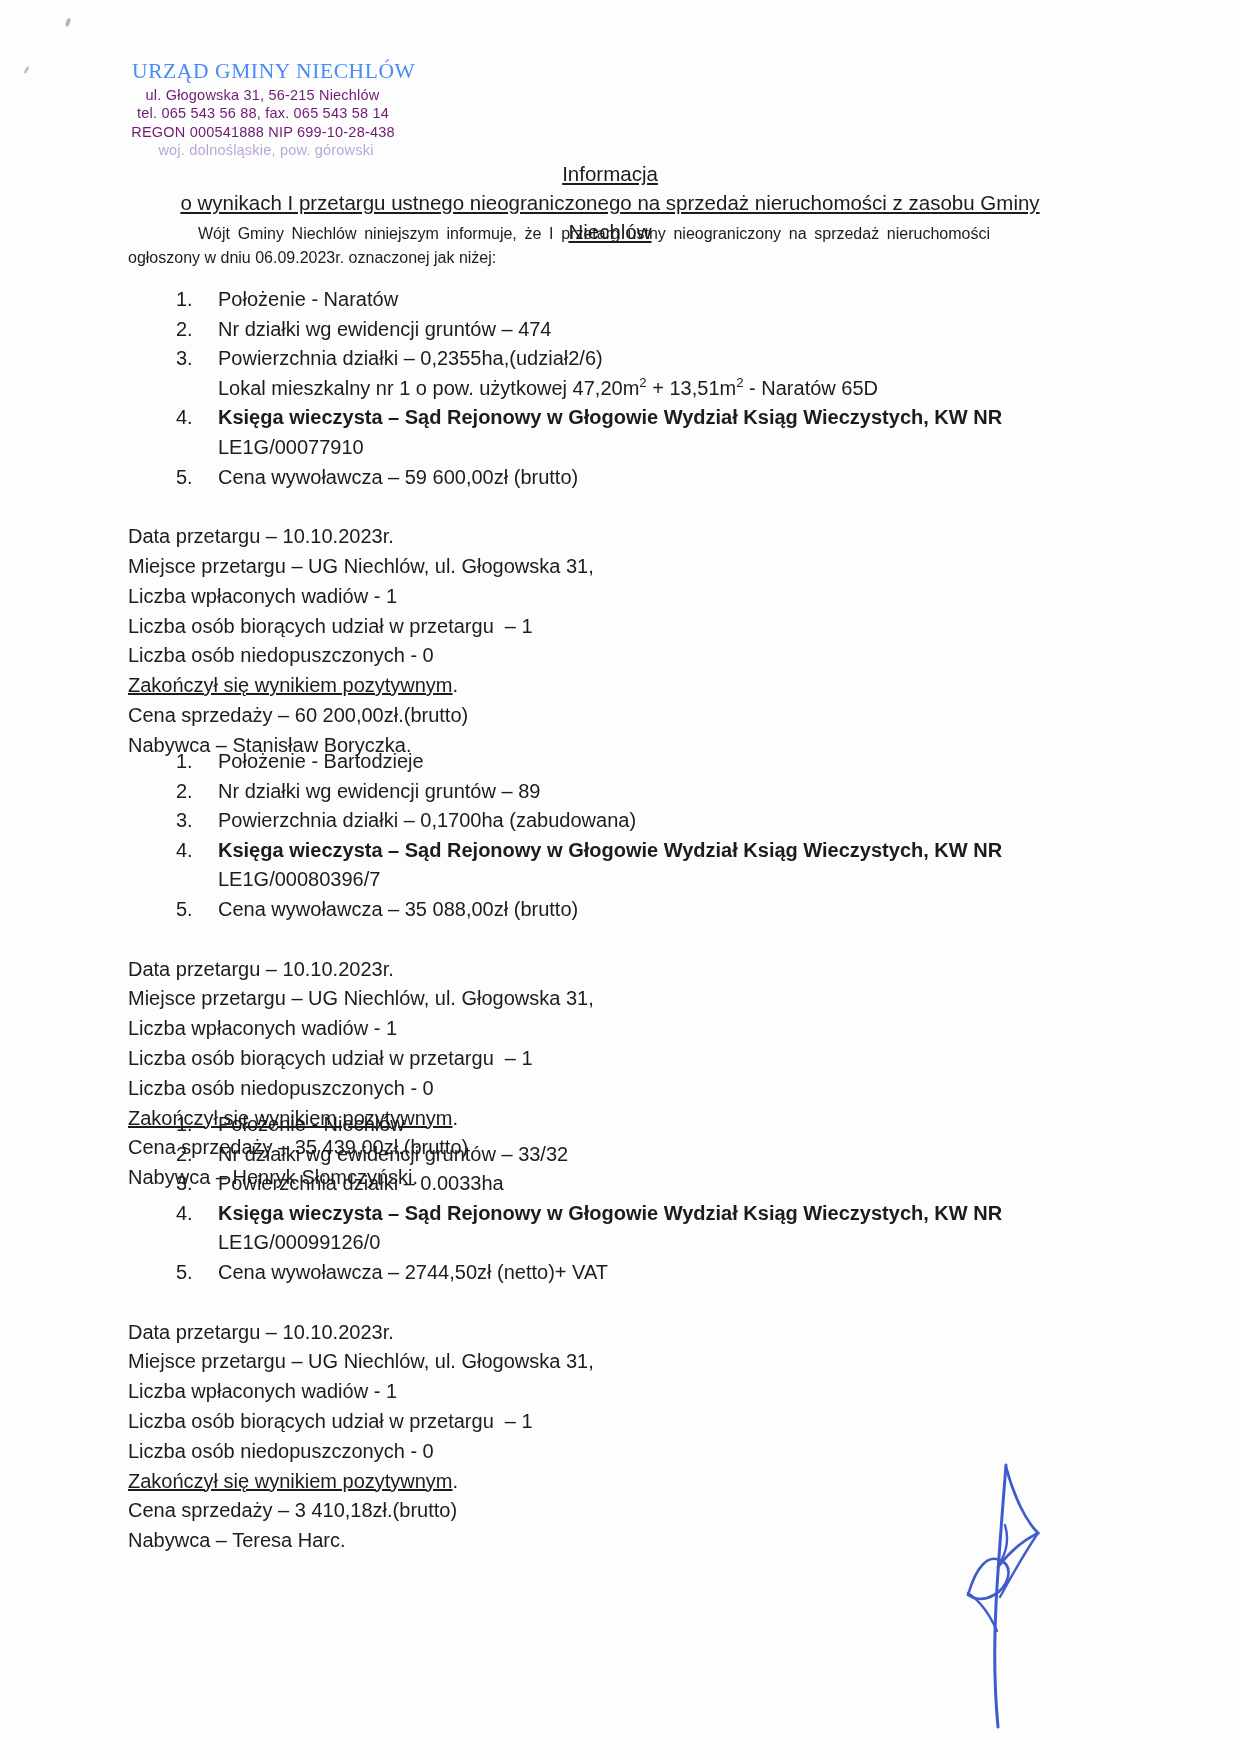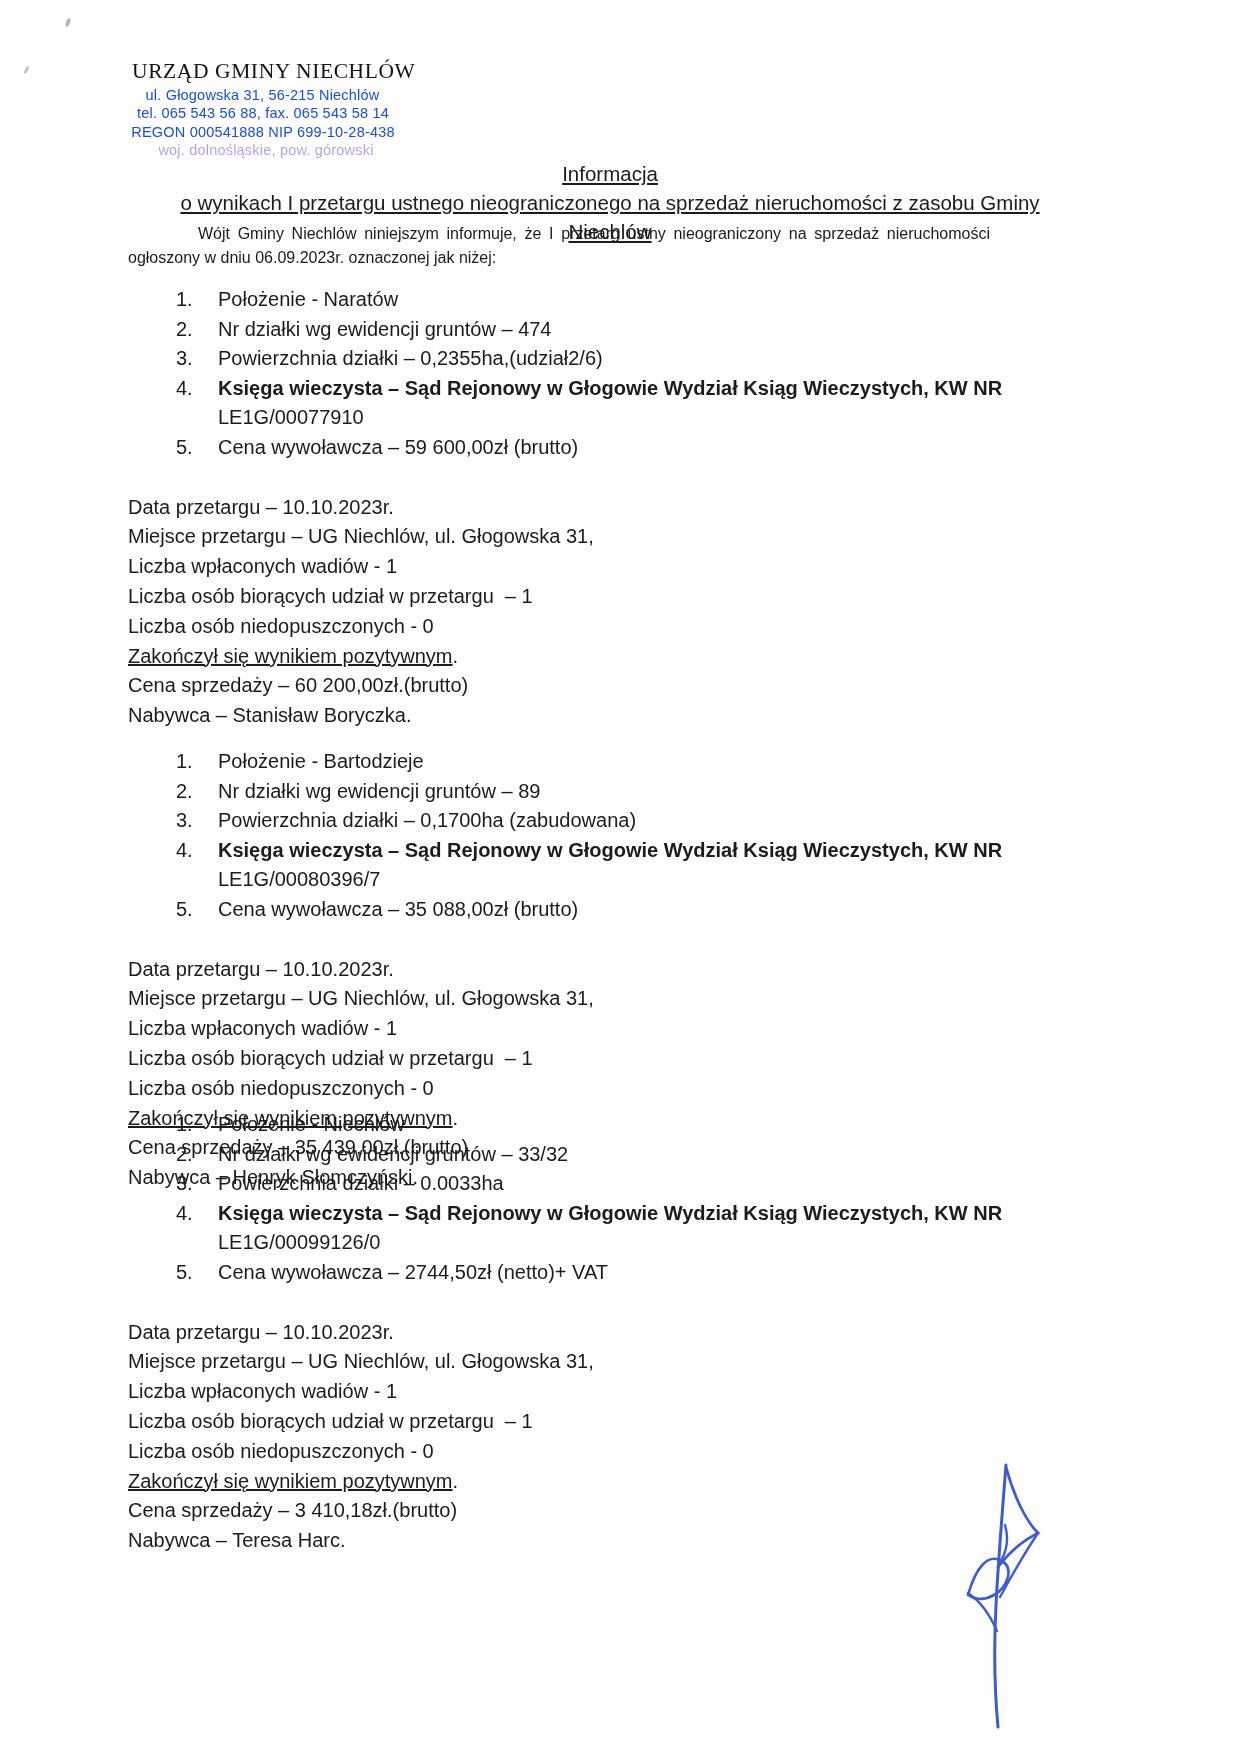--- a/index.html
+++ b/index.html
@@ -35,29 +35,29 @@
     top: 58px;
     width: 420px;
     color: #e58a92;
     line-height: 1.28;
     letter-spacing: 0.2px;
   }
   .stamp .s-title {
     font-family: "Liberation Serif", serif;
     font-size: 21.5px;
     letter-spacing: 0.6px;
-    color: #000000;
+    color: #3b82f6;
     opacity: .92;
     white-space: nowrap;
   }
   .stamp .s-line {
     font-size: 14.5px;
     text-align: center;
     width: 245px;
-    color: #1d4ed8;
+    color: #701a75;
     white-space: nowrap;
   }
   .stamp .s-line.l1 { margin-left: 8px; }
   .stamp .s-line.l2 { margin-left: 2px; width: 258px;}
   .stamp .s-line.l3 { margin-left: -2px; width: 266px;}
   .stamp .s-line.l4 {
     margin-left: 14px;
     width: 240px;
     opacity: .40;
     color: #4c1d95;
@@ -171,20 +171,21 @@
         <span class="num">1.</span>
         <span class="body">Położenie -  Naratów</span>
       </li>
       <li>
         <span class="num">2.</span>
         <span class="body">Nr działki wg ewidencji gruntów – 474</span>
       </li>
       <li>
         <span class="num">3.</span>
         <span class="body">Powierzchnia działki – 0,2355ha,(udział2/6)</span>
+        <span class="sub">Lokal mieszkalny nr 1 o pow. użytkowej 47,20m<sup>2</sup> + 13,51m<sup>2</sup> - Naratów 65D</span>
       </li>
       <li class="justify">
         <span class="num">4.</span>
         <span class="body">Księga wieczysta – Sąd Rejonowy w Głogowie Wydział Ksiąg Wieczystych, KW NR</span>
         <span class="sub">LE1G/00077910</span>
       </li>
       <li>
         <span class="num">5.</span>
         <span class="body">Cena wywoławcza – 59 600,00zł (brutto)</span>
       </li>

